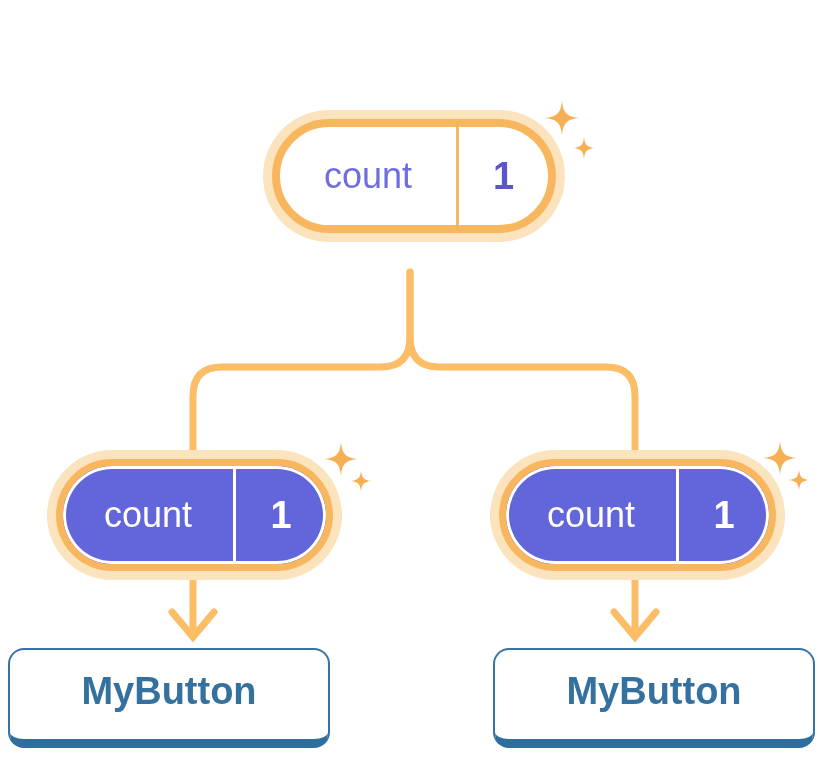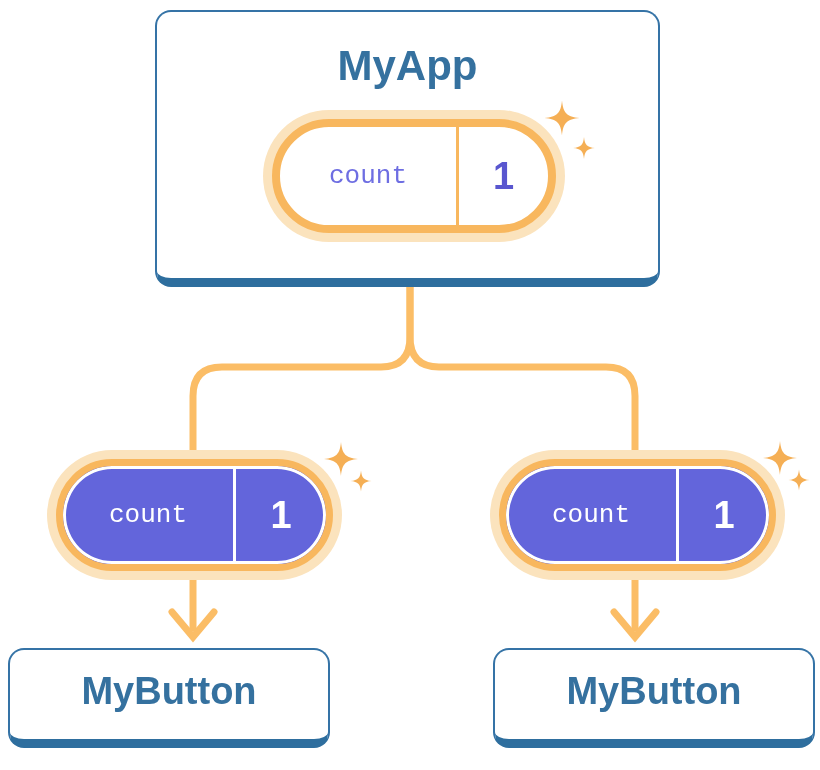--- a/index.html
+++ b/index.html
@@ -50,21 +50,21 @@
   .pill-root{left:263px;top:110px;width:302px;height:132px;}
   .pill-left{left:47px;top:450px;width:295px;height:130px;}
   .pill-right{left:490px;top:450px;width:295px;height:130px;}
   .pill-inner{
     box-sizing:border-box;height:100%;border-radius:999px;overflow:hidden;
     background:#fff;border:8px solid var(--pill-ring);
     display:flex;align-items:stretch;
   }
   .pill-label{
     display:flex;align-items:center;justify-content:center;
-    width:176px;font-size:26px;font-weight:500;color:var(--state-name-text);font-family:Liberation Mono, monospace;
+    width:176px;font-size:36px;font-weight:500;color:var(--state-name-text);
   }
   .pill-value{
     flex:1;display:flex;align-items:center;justify-content:center;
     border-left:3px solid var(--pill-ring);
     font-size:38px;font-weight:700;color:var(--state-value-text);
   }
   .pill-filled .pill-inner{
     border-width:7px;background:var(--pill-fill);
     box-shadow:inset 0 0 0 3px #fff;
   }
@@ -78,23 +78,20 @@
 
   <svg class="layer" width="820" height="770" viewBox="0 0 820 770">
     <path class="connector-path" d="M410 272 V337 Q410 367 381 367 H222 Q193 367 193 396 V468"></path>
     <path class="connector-path" d="M410 272 V337 Q410 367 439 367 H606 Q635 367 635 396 V468"></path>
     <path class="connector-path" d="M193 572 V628"></path>
     <path class="arrow-head" d="M172 612 L193 637 L214 612"></path>
     <path class="connector-path" d="M635 572 V628"></path>
     <path class="arrow-head" d="M614 612 L635 637 L656 612"></path>
   </svg>
 
-  <div class="card card-root">
-    <div class="card-title">MyApp</div>
-  </div>
 
   <div class="card card-child card-child-left">
     <div class="card-title">MyButton</div>
   </div>
 
   <div class="card card-child card-child-right">
     <div class="card-title">MyButton</div>
   </div>
 
   <div class="pill pill-root">

